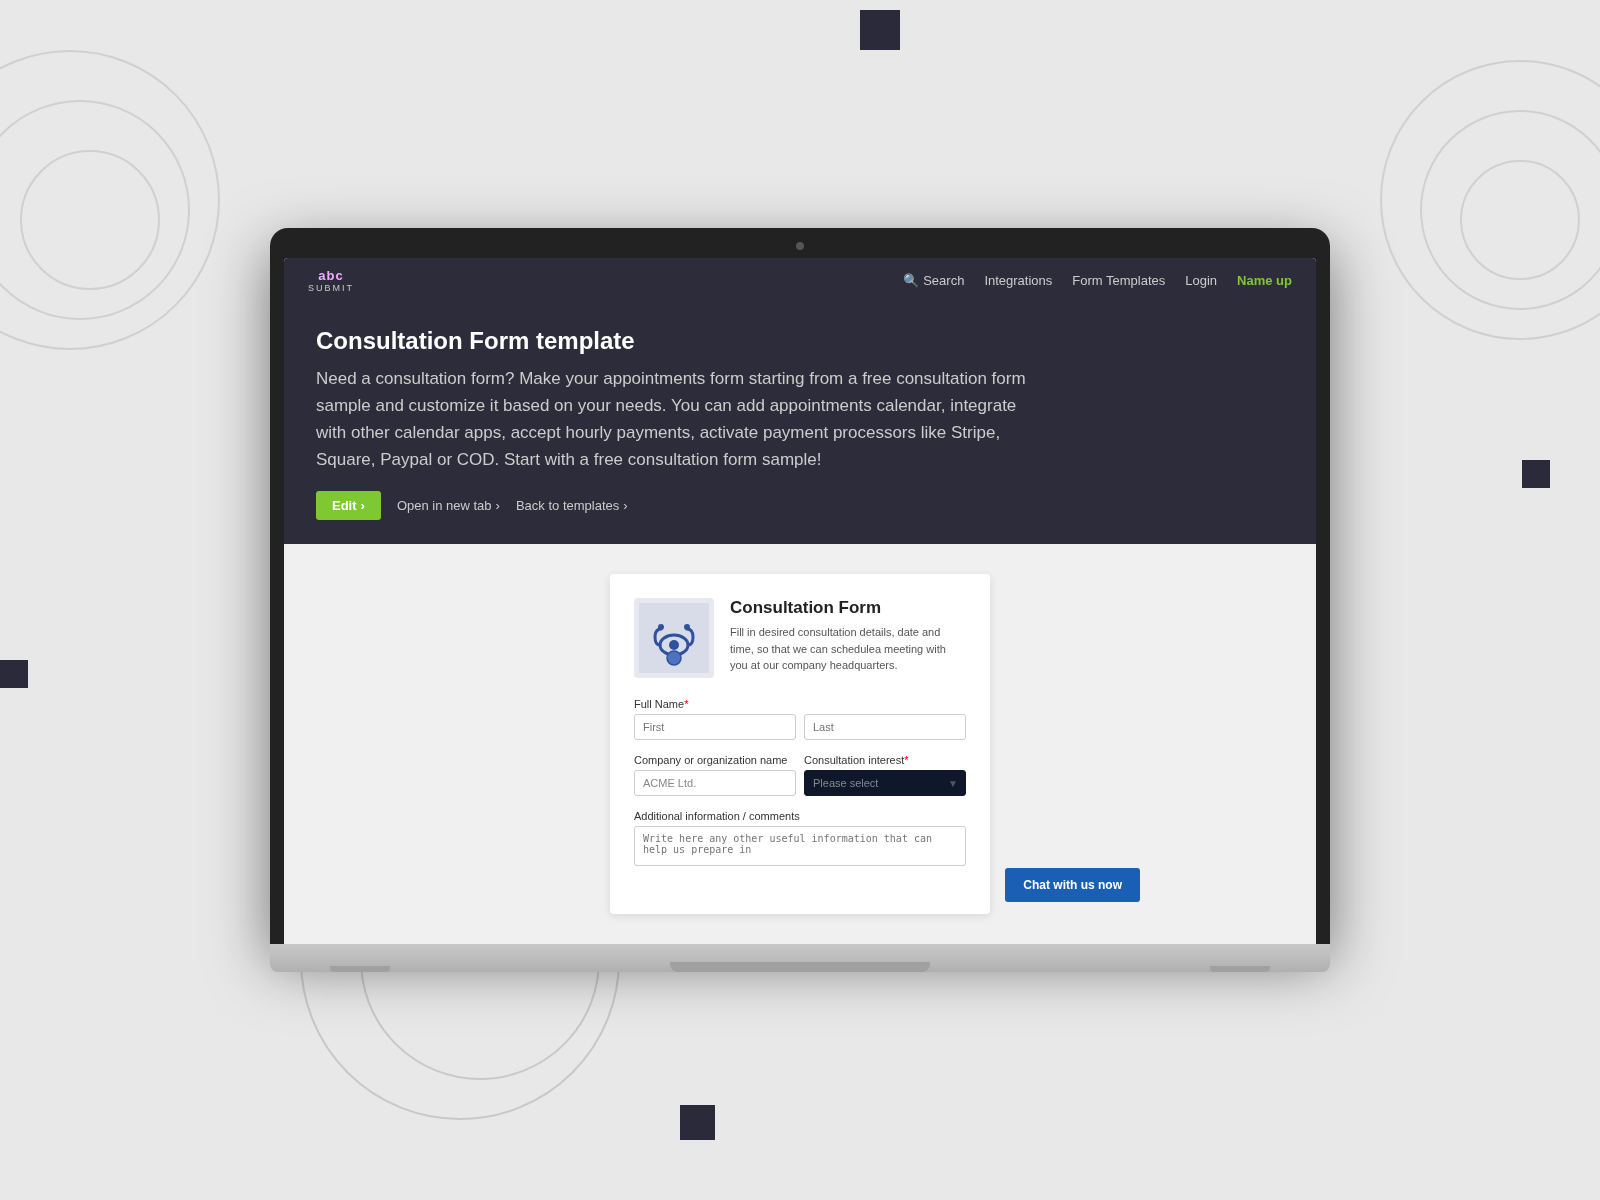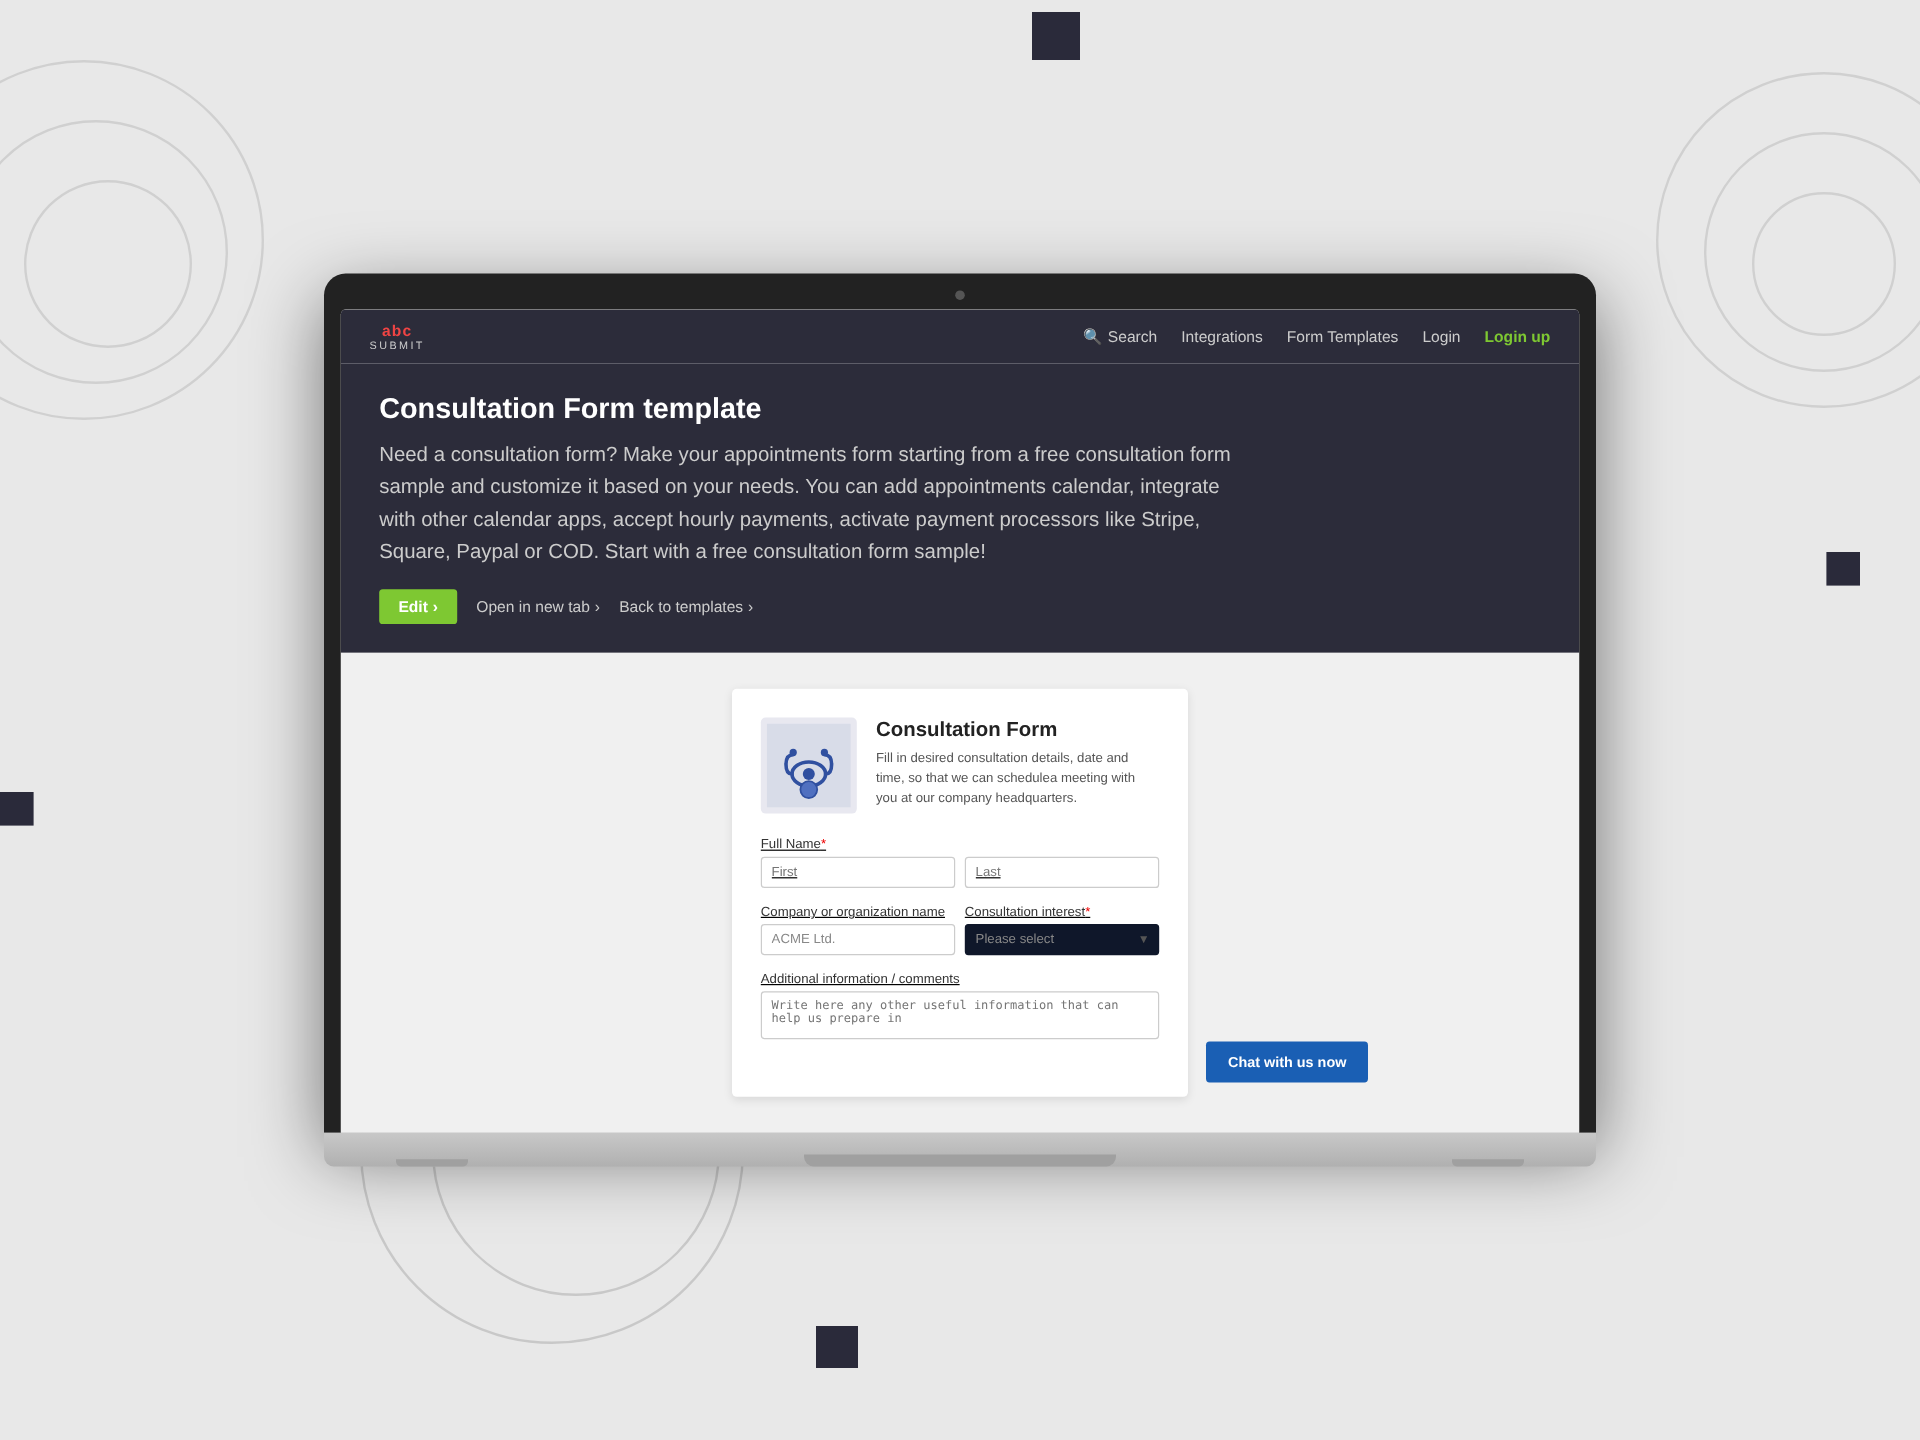--- a/index.html
+++ b/index.html
@@ -84,21 +84,21 @@
     }
 
     .nav-logo {
       display: flex;
       flex-direction: column;
       align-items: center;
     }
     .nav-logo-text {
       font-size: 13px;
       font-weight: bold;
-      color: #ef4444;
+      color: #f0abfc;
       letter-spacing: 1px;
     }
     .nav-logo-sub {
       font-size: 9px;
       color: #ccc;
       letter-spacing: 2px;
     }
 
     .nav-links {
       display: flex;
@@ -216,21 +216,20 @@
     }
 
     .form-header-text p {
       font-size: 11px;
       color: #555;
       line-height: 1.5;
     }
 
     .form-section {
       margin-bottom: 14px;
-      text-decoration: underline;
     }
 
     .form-label {
       font-size: 11px;
       color: #333;
       margin-bottom: 4px;
       display: block;
     }
 
     .form-label .required {
@@ -386,21 +385,21 @@
           <a class="nav-link" href="#">
             <span>Integrations</span>
           </a>
           <a class="nav-link" href="#">
             <span>Form Templates</span>
           </a>
           <a class="nav-link nav-link-login" href="#">
             <span>Login</span>
           </a>
           <a class="nav-link nav-link-signup" href="#">
-            <span>Login up</span>
+            <span>Name up</span>
           </a>
         </div>
       </nav>
 
       <div class="hero-section">
         <h1 class="hero-title">Consultation Form template</h1>
         <p class="hero-desc">Need a consultation form? Make your appointments form starting from a free consultation form sample and customize it based on your needs. You can add appointments calendar, integrate with other calendar apps, accept hourly payments, activate payment processors like Stripe, Square, Paypal or COD. Start with a free consultation form sample!</p>
         <div class="hero-actions">
           <button class="btn-edit">
             <span>Edit</span>

